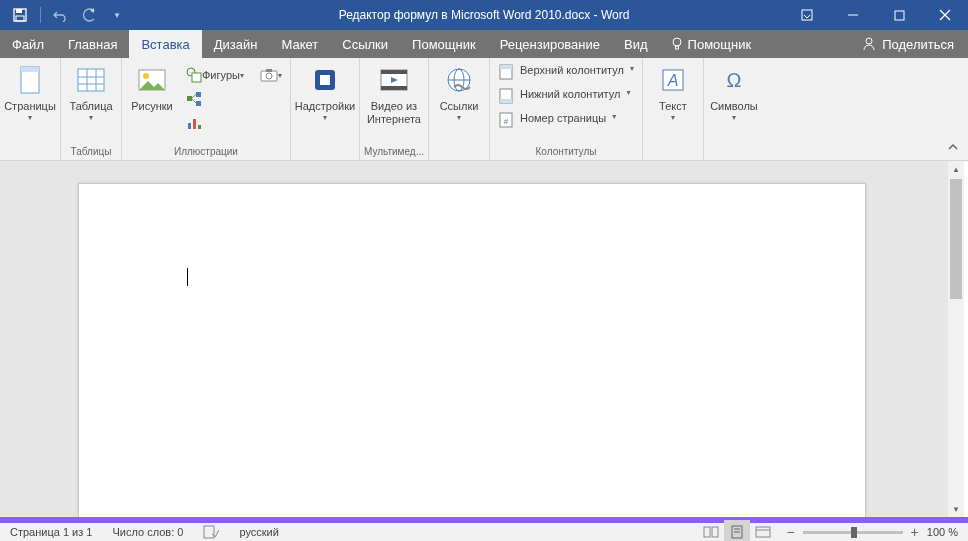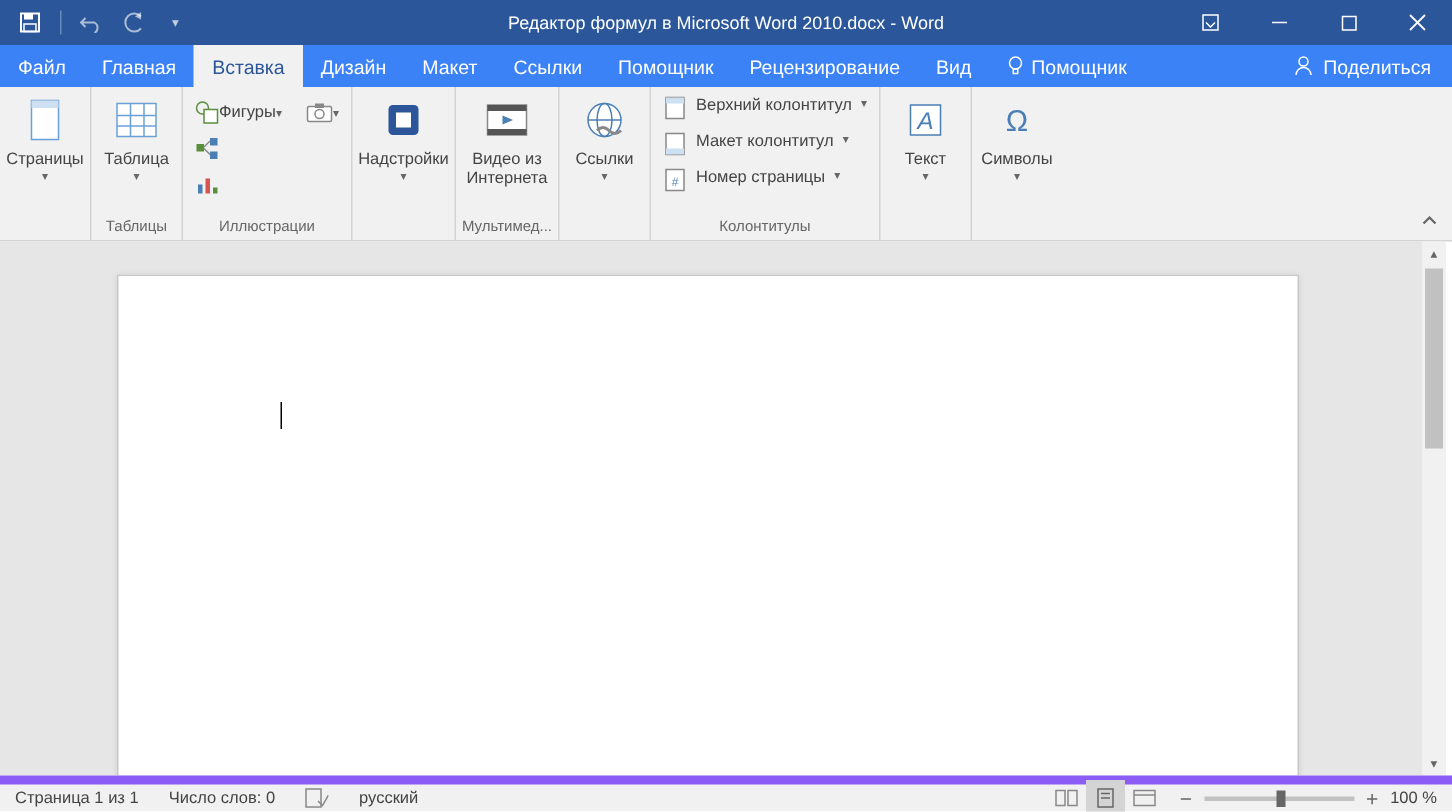--- a/index.html
+++ b/index.html
@@ -4,21 +4,21 @@
 <style>
 * { margin: 0; padding: 0; box-sizing: border-box; font-family: "Segoe UI", Tahoma, sans-serif; }
 body { width: 968px; height: 541px; background: #fff; overflow: hidden; position: relative; }
 .title-bar { height: 30px; background: #2b579a; display: flex; align-items: center; color: #fff; font-size: 12px; position: relative; }
 .qat { display: flex; align-items: center; gap: 4px; padding-left: 8px; }
 .qat-btn { width: 24px; height: 24px; display: flex; align-items: center; justify-content: center; color: #fff; }
 .qat-sep { width: 1px; height: 16px; background: rgba(255,255,255,0.3); margin: 0 4px; }
 .title-center { position: absolute; left: 50%; transform: translateX(-50%); white-space: nowrap; }
 .win-controls { position: absolute; right: 0; display: flex; }
 .win-btn { width: 46px; height: 30px; display: flex; align-items: center; justify-content: center; color: #fff; }
-.menu-bar { height: 28px; background: #3b82f6; display: flex; align-items: stretch; color: #fff; font-size: 13px; }
+.menu-bar { height: 28px; background: #737373; display: flex; align-items: stretch; color: #fff; font-size: 13px; }
 .menu-item { padding: 0 12px; display: flex; align-items: center; cursor: pointer; }
 .menu-item.active { background: #f1f1f1; color: #2b579a; }
 .menu-spacer { flex: 1; }
 .menu-help { display: flex; align-items: center; gap: 4px; padding: 0 10px; }
 .menu-share { display: flex; align-items: center; gap: 6px; padding: 0 14px; }
 .ribbon { height: 103px; background: #f1f1f1; border-bottom: 1px solid #d4d4d4; display: flex; position: relative; }
 .rgroup { display: flex; flex-direction: column; border-right: 1px solid #d4d4d4; padding: 2px 4px 0; }
 .rgroup-body { flex: 1; display: flex; align-items: flex-start; gap: 4px; }
 .rgroup-label { font-size: 10px; color: #666; text-align: center; padding: 2px 0 3px; white-space: nowrap; }
 .big-btn { width: 60px; height: 82px; display: flex; flex-direction: column; align-items: center; justify-content: flex-start; padding-top: 4px; text-align: center; font-size: 11px; color: #444; line-height: 1.2; }
@@ -163,20 +163,30 @@
           </div>
         <span>Таблица</span>
         <span class="drop-arrow">▾</span>
       </div>
     </div>
     <div class="rgroup-label">Таблицы</div>
   </div>
 
   <div class="rgroup">
     <div class="rgroup-body">
+      <div class="big-btn narrow">
+        <div class="big-icon">
+            <svg width="28" height="22" viewBox="0 0 28 22">
+              <rect x="1" y="1" width="26" height="20" fill="#fff" stroke="#999"></rect>
+              <circle cx="8" cy="7" r="3" fill="#f4c430"></circle>
+              <path d="M1 21 L10 12 L16 18 L20 14 L27 21 Z" fill="#7ab55c"></path>
+            </svg>
+          </div>
+        <span>Рисунки</span>
+      </div>
       <div class="stacked">
         <div class="small-row">
           <svg width="16" height="16" viewBox="0 0 16 16">
               <circle cx="5" cy="5" r="4" fill="none" stroke="#5a8f3c"></circle>
               <rect x="6" y="6" width="9" height="9" fill="#fff" stroke="#5a8f3c"></rect>
             </svg>
           <span>Фигуры</span>
             <span class="drop-arrow">▾</span>
         </div>
         <div class="small-row">
@@ -272,21 +282,21 @@
               <rect x="2" y="1" width="12" height="4" fill="#cde0f2"></rect>
             </svg>
           <span>Верхний колонтитул</span>
             <span class="drop-arrow">▾</span>
         </div>
         <div class="stacked-row">
           <svg width="16" height="16" viewBox="0 0 16 16">
               <rect x="2" y="1" width="12" height="14" fill="#fff" stroke="#888"></rect>
               <rect x="2" y="11" width="12" height="4" fill="#cde0f2"></rect>
             </svg>
-          <span>Макет колонтитул</span>
+          <span>Нижний колонтитул</span>
             <span class="drop-arrow">▾</span>
         </div>
         <div class="stacked-row">
           <svg width="16" height="16" viewBox="0 0 16 16">
               <rect x="2" y="1" width="12" height="14" fill="#fff" stroke="#888"></rect>
               <text x="8" y="12" font-size="8" text-anchor="middle" fill="#4a7fb5">#</text>
             </svg>
           <span>Номер страницы</span>
             <span class="drop-arrow">▾</span>
         </div>

